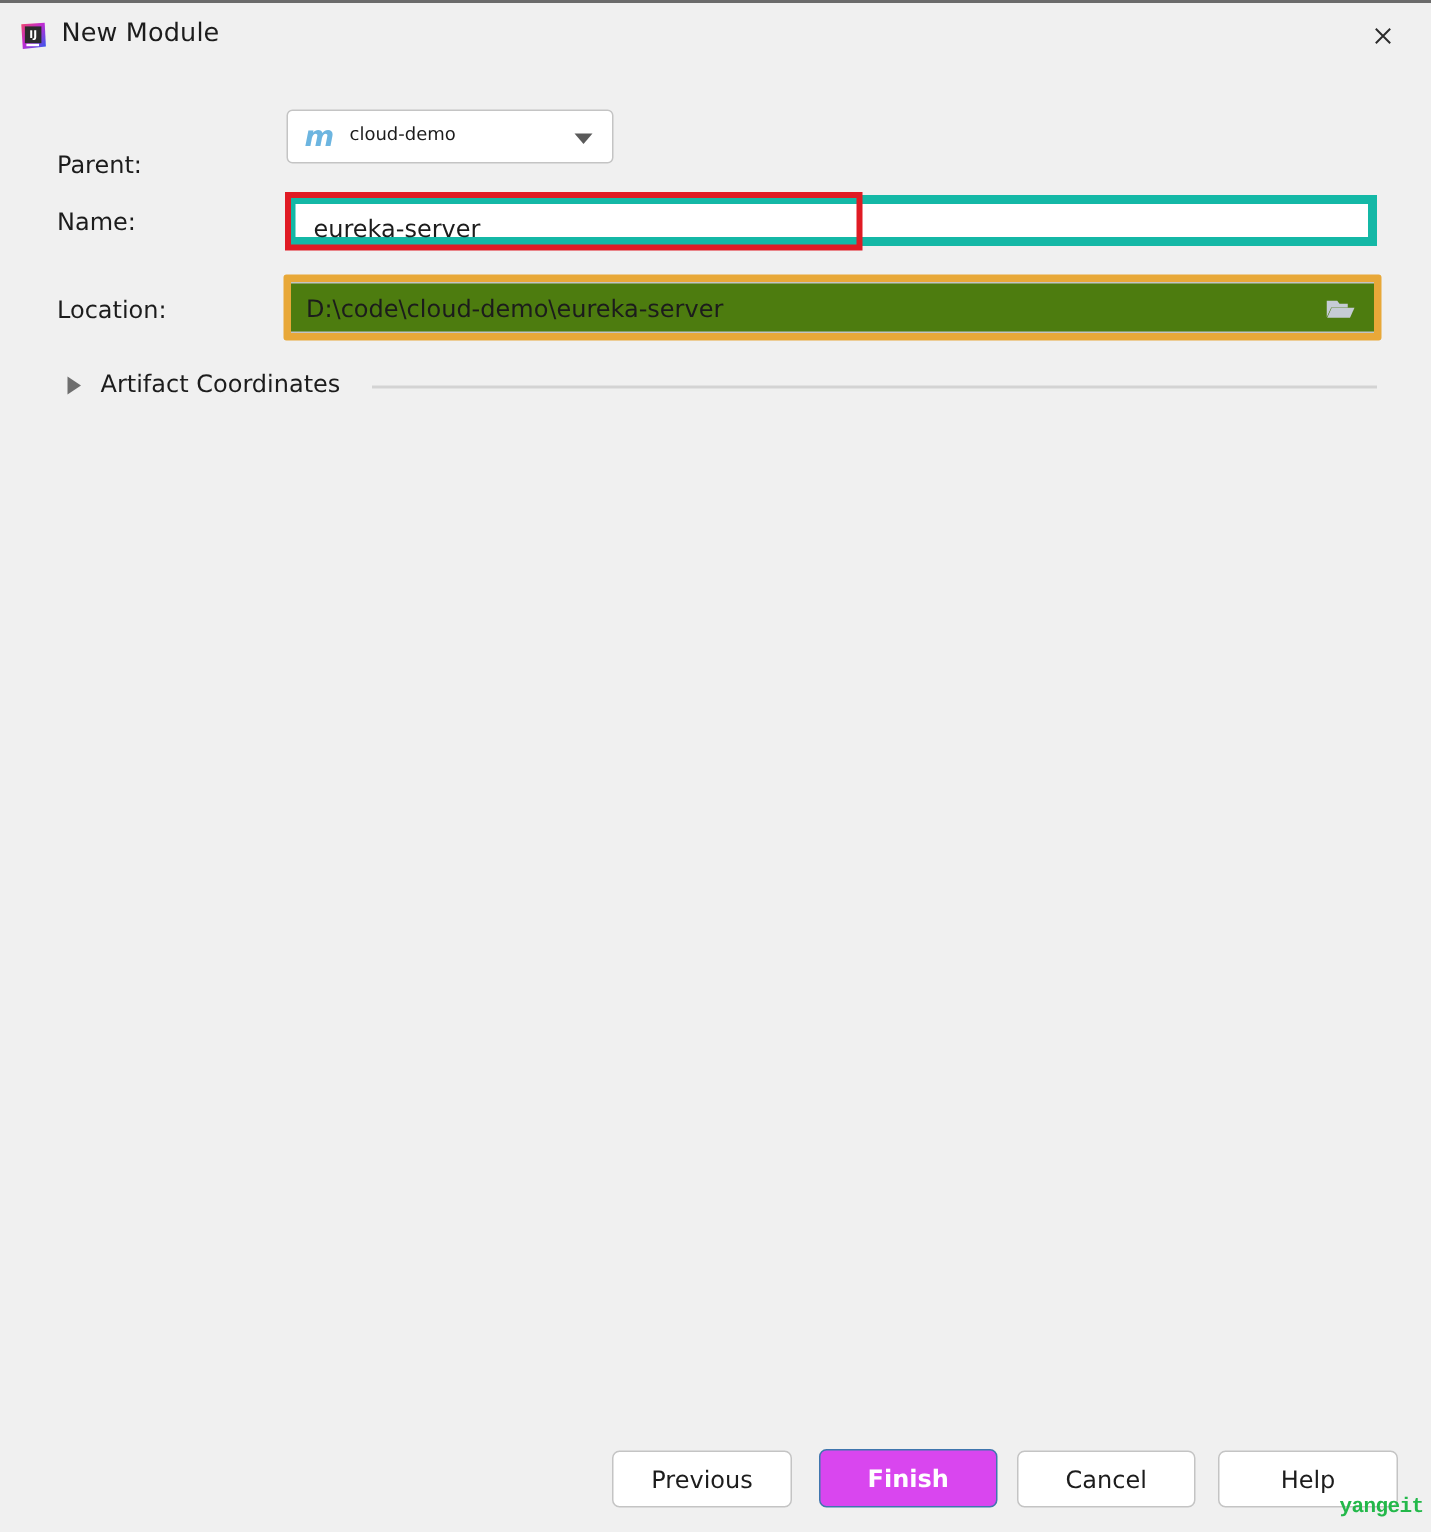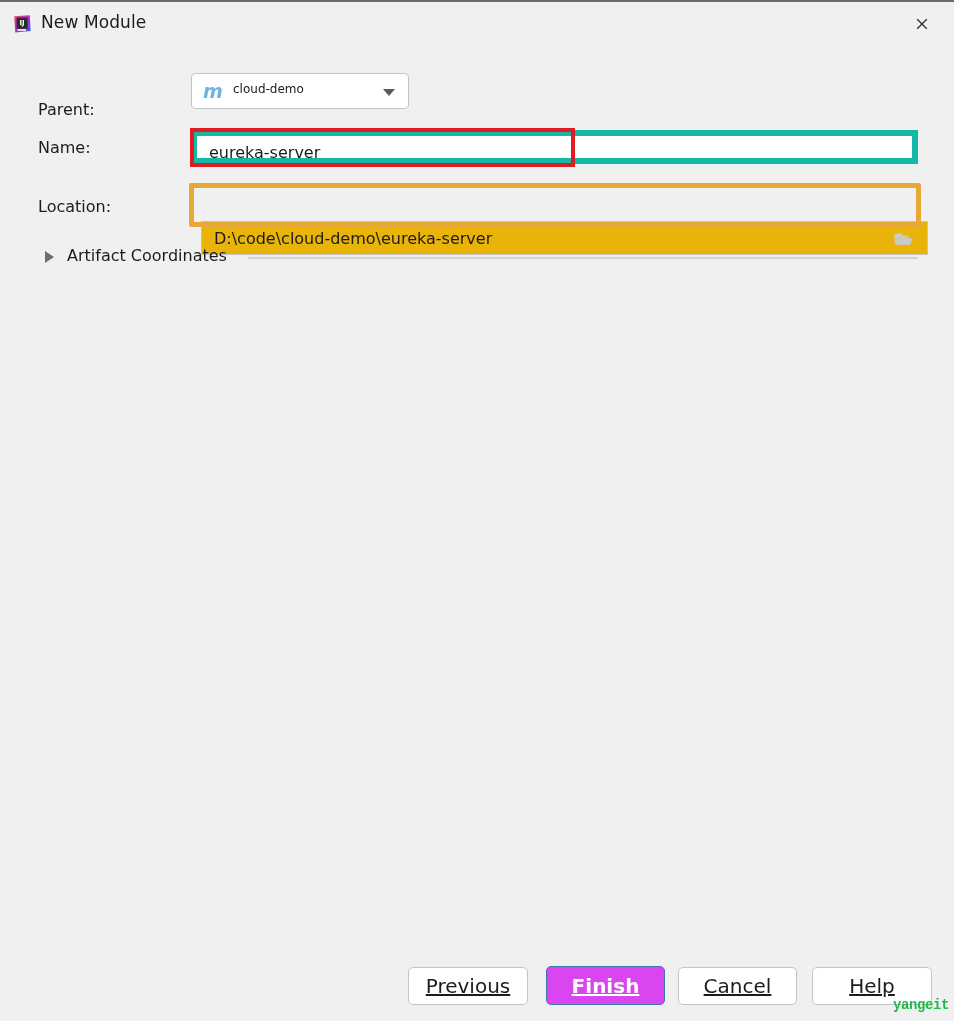--- a/index.html
+++ b/index.html
@@ -114,26 +114,25 @@
     position: absolute;
     left: 12px; top: 7px;
     font-size: 16px;
     color: #1c1c1c;
     white-space: nowrap;
   }
 
   
   .location-field {
     position: absolute;
-    left: 201px; top: 188px;
+    left: 191px; top: 188px;
     width: 727px; height: 34px;
-    background: #eab308;
+    background: #4d7c0f;
     border: 1px solid #c4c4c4;
     box-sizing: border-box;
-    margin-top: 33px;
   }
   .location-field .fld-text {
     position: absolute;
     left: 12px; top: 7px;
     font-size: 16px;
     color: #1c1c1c;
     white-space: nowrap;
   }
   .browse-icon {
     position: absolute;
@@ -188,29 +187,28 @@
   }
 
   
   .btn {
     position: absolute;
     height: 38px;
     background: #ffffff;
     border: 1px solid #c4c4c4;
     border-radius: 5px;
     font-family: "DejaVu Sans", "Liberation Sans", sans-serif;
-    font-size: 20px;
+    font-size: 16px;
     color: #1c1c1c;
     display: flex;
     align-items: center;
     justify-content: center;
     box-sizing: border-box;
     cursor: default;
     padding: 16px;
-    text-decoration: underline;
   }
   .btn-previous { left: 408px; top: 967px; width: 120px; }
   .btn-finish   {
     left: 546px; top: 966px; width: 119px; height: 39px;
     background: #d946ef;
     border: 1px solid #3f76ae;
     color: #ffffff;
     font-weight: bold;
   }
   .btn-cancel   { left: 678px; top: 967px; width: 119px; }

